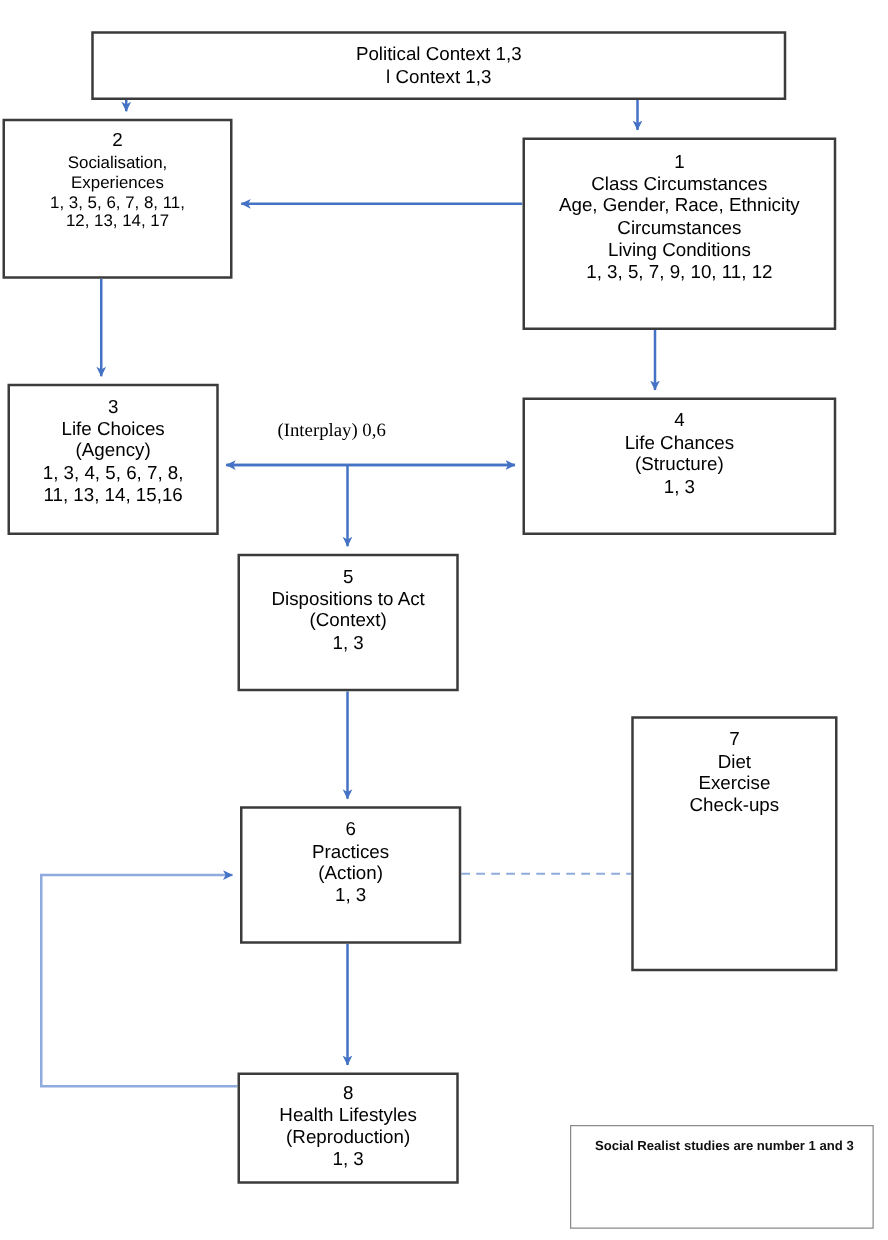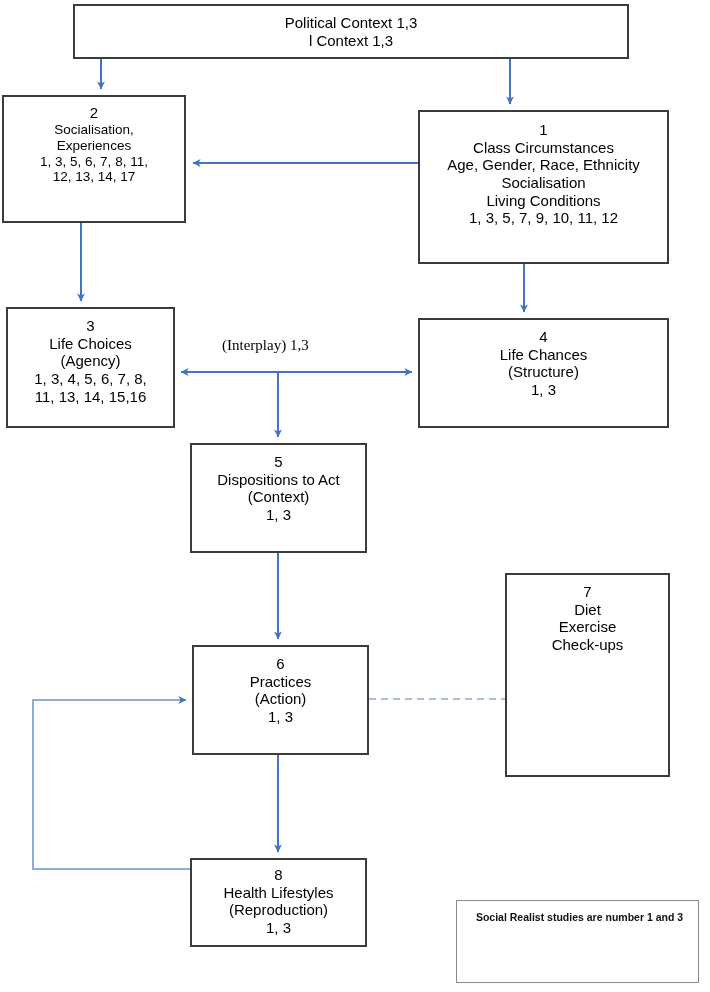--- a/index.html
+++ b/index.html
@@ -16,21 +16,21 @@
     border:2px solid #3b3b3b;
     background:#ffffff;
     display:flex;
     flex-direction:column;
     align-items:center;
     color:#000000;
     line-height:1.18;
     z-index:3;
   }
   .box .ln{display:block;white-space:nowrap;}
-  .box.center-v{justify-content:center;}
+  .box.center-v{justify-content:center;margin-top:21px;}
   .box.top-v{justify-content:flex-start;}
 
   
   #box-context{
     left:73px;top:4px;width:556px;height:55px;
     justify-content:center;font-size:15px;
   }
   #box-2{
     left:2px;top:95px;width:184px;height:128px;
     padding-top:7px;font-size:13.5px;
@@ -146,21 +146,21 @@
     <span class="ln">Socialisation,</span>
     <span class="ln">Experiences</span>
     <span class="ln">1, 3, 5, 6, 7, 8, 11,</span>
     <span class="ln">12, 13, 14, 17</span>
   </div>
 
   <div class="box top-v" id="box-1">
     <span class="ln num">1</span>
     <span class="ln">Class Circumstances</span>
     <span class="ln">Age, Gender, Race, Ethnicity</span>
-    <span class="ln">Socialisation</span>
+    <span class="ln">Circumstances</span>
     <span class="ln">Living Conditions</span>
     <span class="ln">1, 3, 5, 7, 9, 10, 11, 12</span>
   </div>
 
   <div class="box top-v" id="box-3">
     <span class="ln num">3</span>
     <span class="ln">Life Choices</span>
     <span class="ln">(Agency)</span>
     <span class="ln">1, 3, 4, 5, 6, 7, 8,</span>
     <span class="ln">11, 13, 14, 15,16</span>
@@ -194,20 +194,20 @@
     <span class="ln">Check-ups</span>
   </div>
 
   <div class="box top-v" id="box-8">
     <span class="ln num">8</span>
     <span class="ln">Health Lifestyles</span>
     <span class="ln">(Reproduction)</span>
     <span class="ln">1, 3</span>
   </div>
 
-  <div class="ipl">(Interplay) 1,3</div>
+  <div class="ipl">(Interplay) 0,6</div>
 
   <div id="legend">
     <div>Social Realist studies are number 1 and 3</div>
     <div class="gap"></div>
   </div>
 
 </div>
 
 </body></html>

